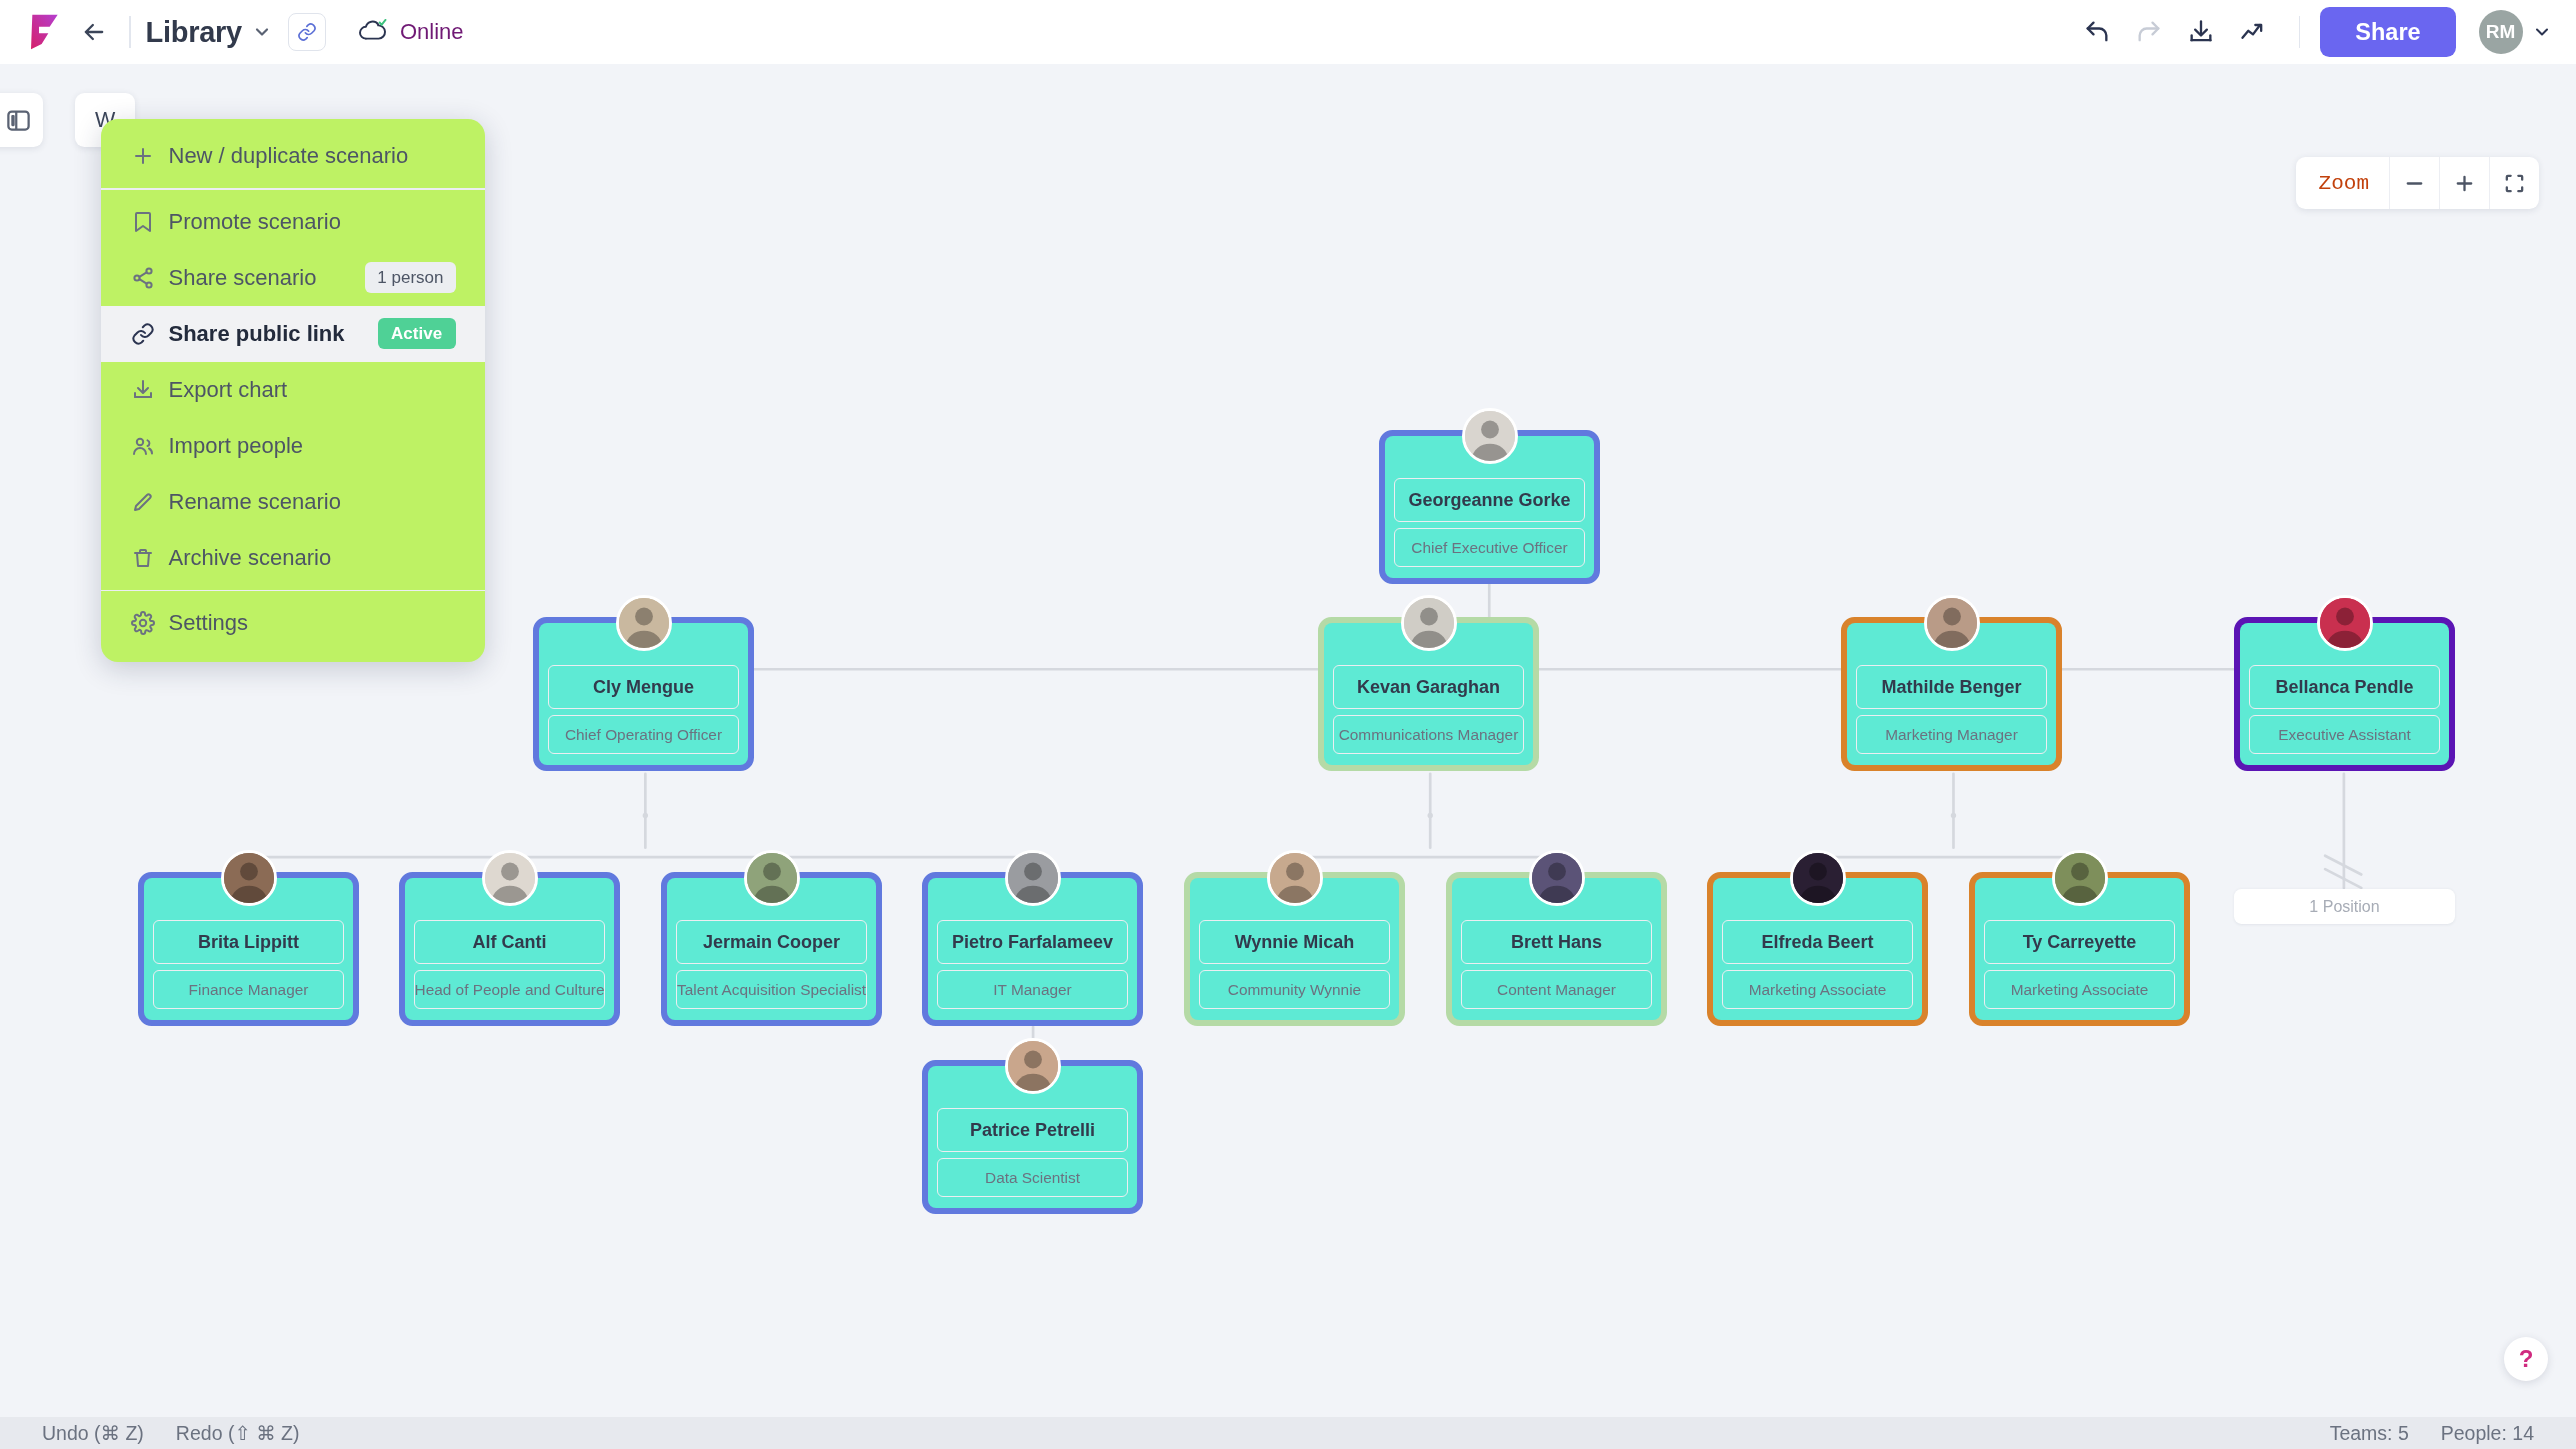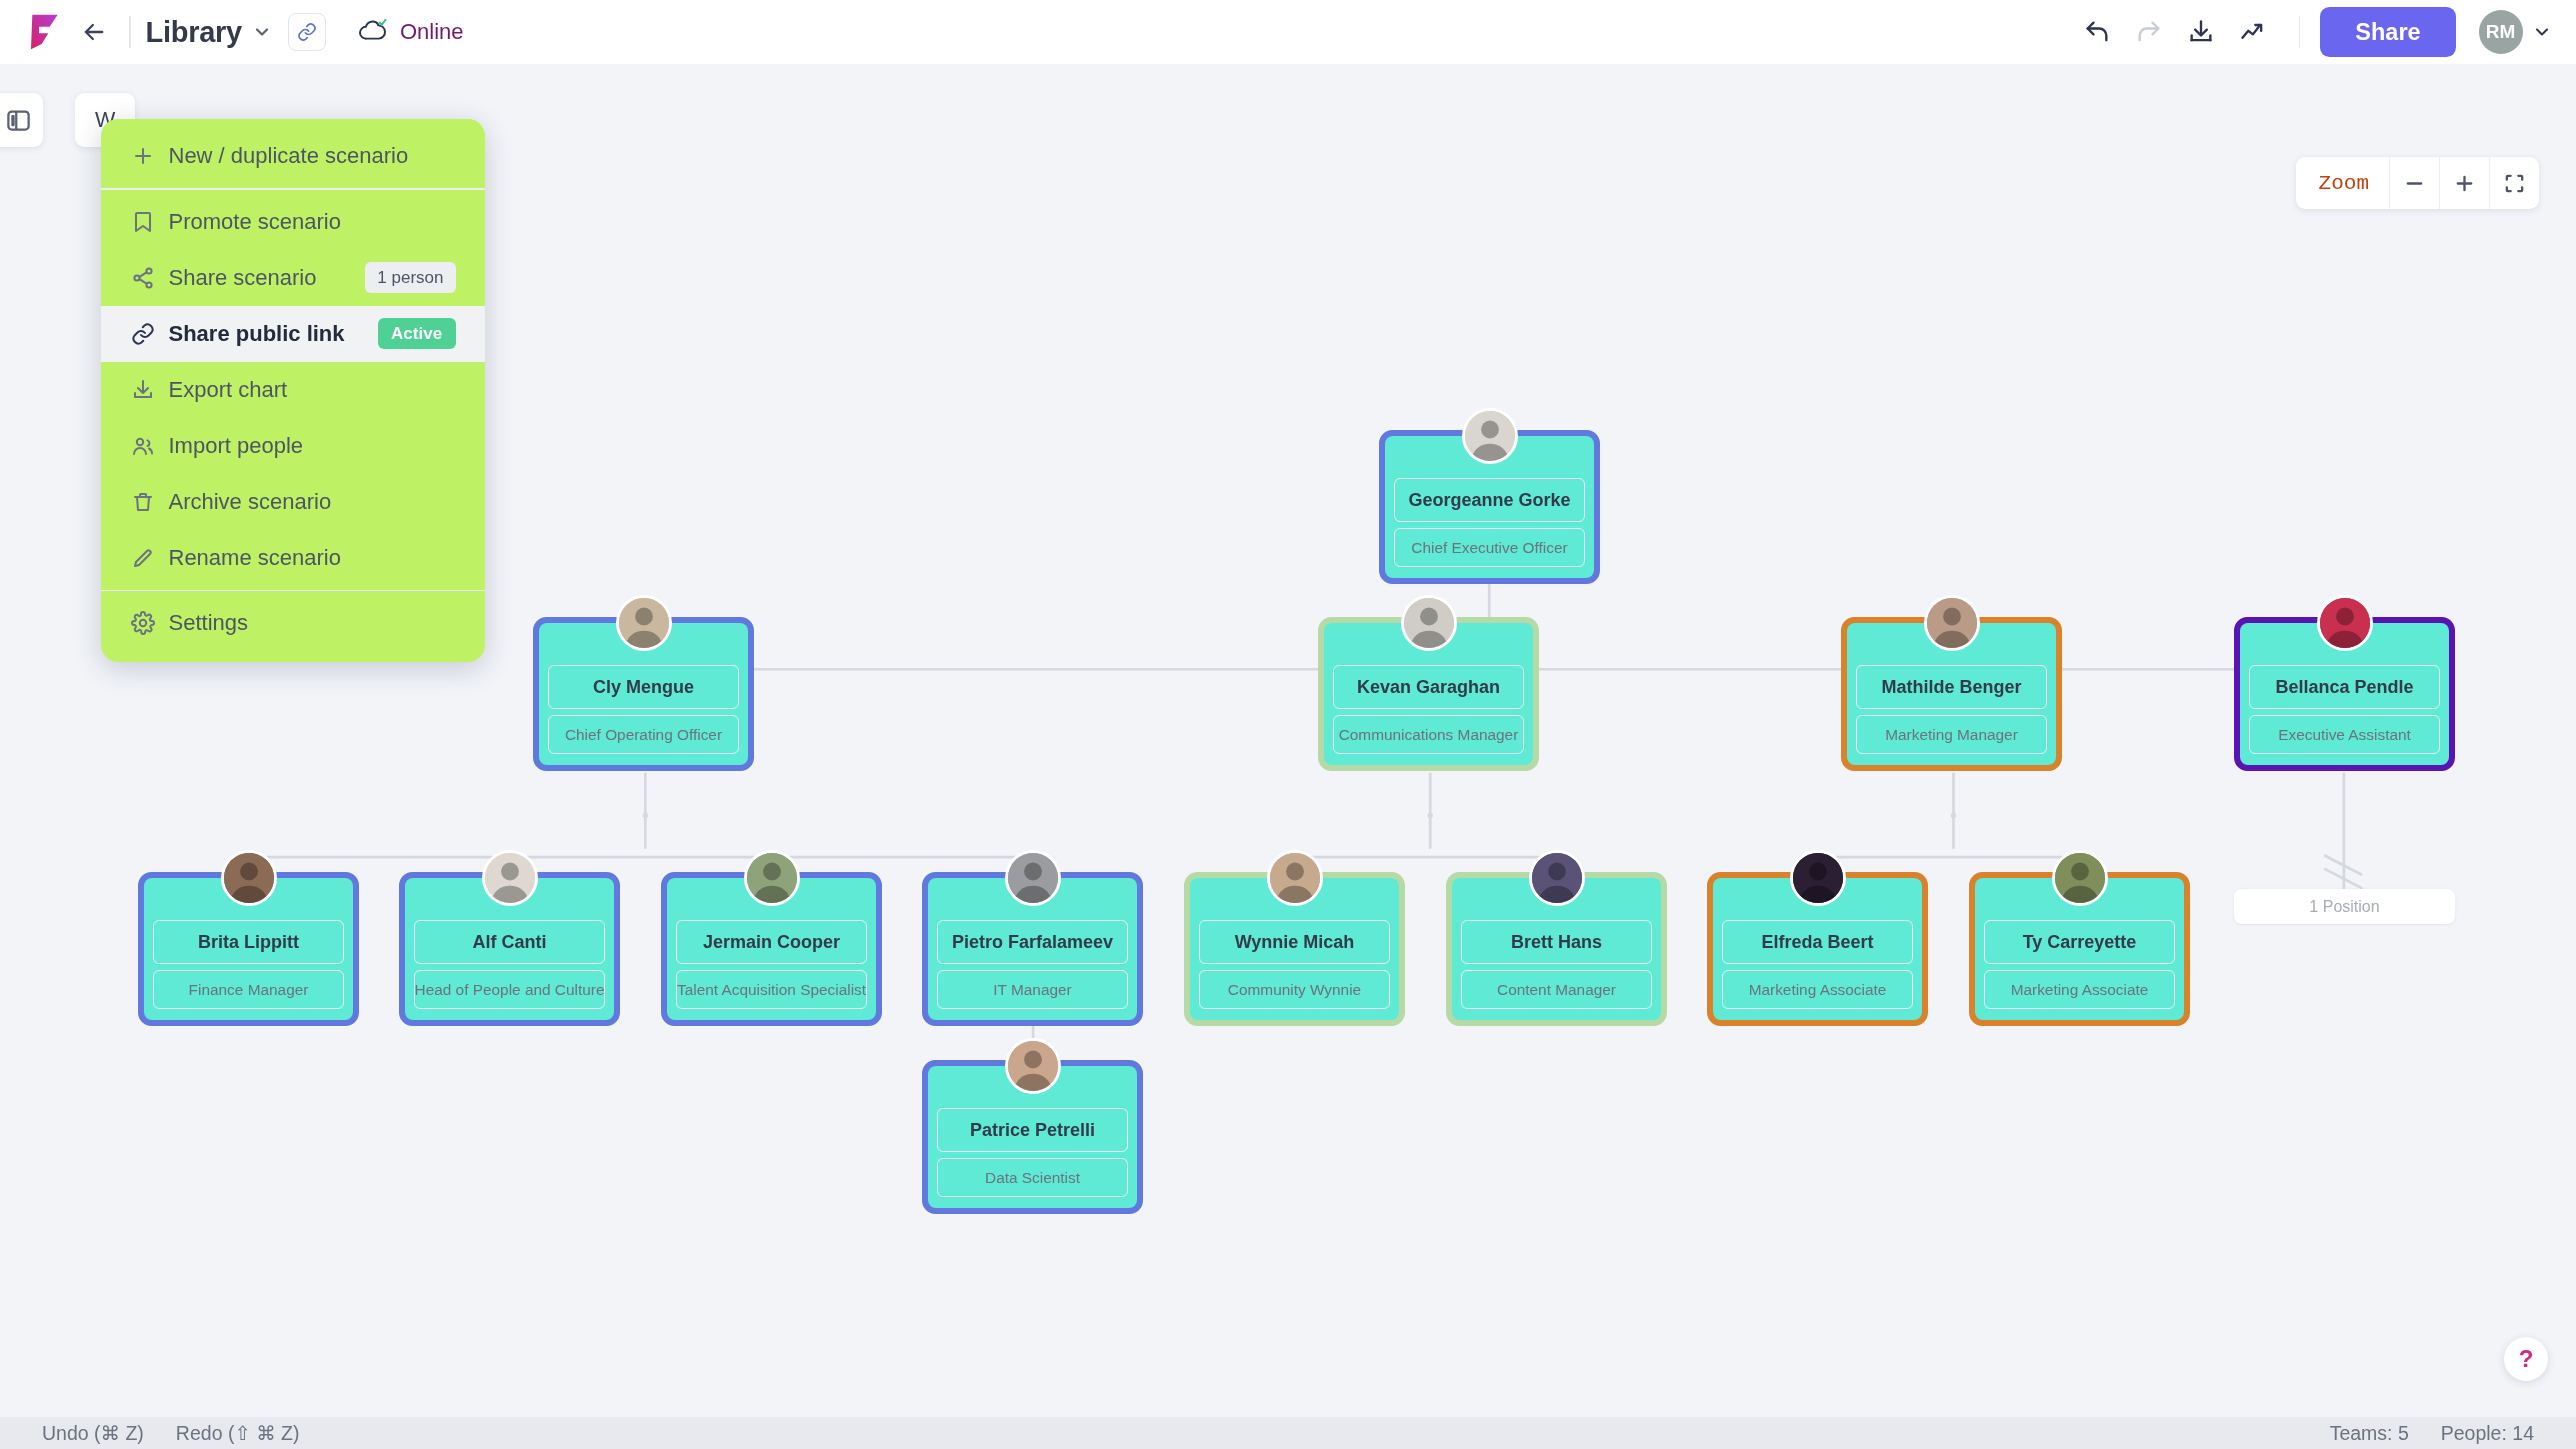--- a/index.html
+++ b/index.html
@@ -640,34 +640,34 @@
             <path d="M3 20a6 6 0 0 1 12 0"></path>
             <path d="M16.5 6.4a3 3 0 0 1 0 5.6"></path>
             <path d="M18 14.5a5.5 5.5 0 0 1 3 5"></path>
           </svg>
         </span>
         <span class="mi-label">Import people</span>
       </div>
       <div class="menu-item">
         <span class="mi-icon">
           <svg viewBox="0 0 24 24" width="24" height="24" fill="none" stroke="currentColor" stroke-width="2" stroke-linecap="round" stroke-linejoin="round">
+            <path d="M4 20l4-1 11-11a2.1 2.1 0 0 0-3-3L5 16l-1 4z"></path>
+          </svg>
+        </span>
+        <span class="mi-label">Rename scenario</span>
+      </div>
+      <div class="menu-item">
+        <span class="mi-icon">
+          <svg viewBox="0 0 24 24" width="24" height="24" fill="none" stroke="currentColor" stroke-width="2" stroke-linecap="round" stroke-linejoin="round">
             <path d="M4 7h16"></path>
             <path d="M9 7V4.8A.8.8 0 0 1 9.8 4h4.4a.8.8 0 0 1 .8.8V7"></path>
             <path d="M6 7l1 13h10l1-13"></path>
           </svg>
         </span>
         <span class="mi-label">Archive scenario</span>
-      </div>
-      <div class="menu-item">
-        <span class="mi-icon">
-          <svg viewBox="0 0 24 24" width="24" height="24" fill="none" stroke="currentColor" stroke-width="2" stroke-linecap="round" stroke-linejoin="round">
-            <path d="M4 20l4-1 11-11a2.1 2.1 0 0 0-3-3L5 16l-1 4z"></path>
-          </svg>
-        </span>
-        <span class="mi-label">Rename scenario</span>
       </div>
       <div class="menu-sep"></div>
       <div class="menu-item">
         <span class="mi-icon">
           <svg viewBox="0 0 24 24" width="24" height="24" fill="none" stroke="currentColor" stroke-width="2" stroke-linecap="round" stroke-linejoin="round">
             <circle cx="12" cy="12" r="3.2"></circle>
             <path d="M19.4 15a1.6 1.6 0 0 0 .3 1.8l.1.1a2 2 0 1 1-2.8 2.8l-.1-.1a1.6 1.6 0 0 0-2.7 1.1V21a2 2 0 1 1-4 0v-.1A1.6 1.6 0 0 0 7.5 19.4l-.1.1a2 2 0 1 1-2.8-2.8l.1-.1A1.6 1.6 0 0 0 3 14.1a2 2 0 1 1 0-4h.1A1.6 1.6 0 0 0 4.6 7.5l-.1-.1a2 2 0 1 1 2.8-2.8l.1.1A1.6 1.6 0 0 0 10 3.1V3a2 2 0 1 1 4 0v.1a1.6 1.6 0 0 0 2.5 1.4l.1-.1a2 2 0 1 1 2.8 2.8l-.1.1a1.6 1.6 0 0 0 1.1 2.7H21a2 2 0 1 1 0 4h-.1a1.6 1.6 0 0 0-1.5 1z"></path>
           </svg>
         </span>
         <span class="mi-label">Settings</span>

